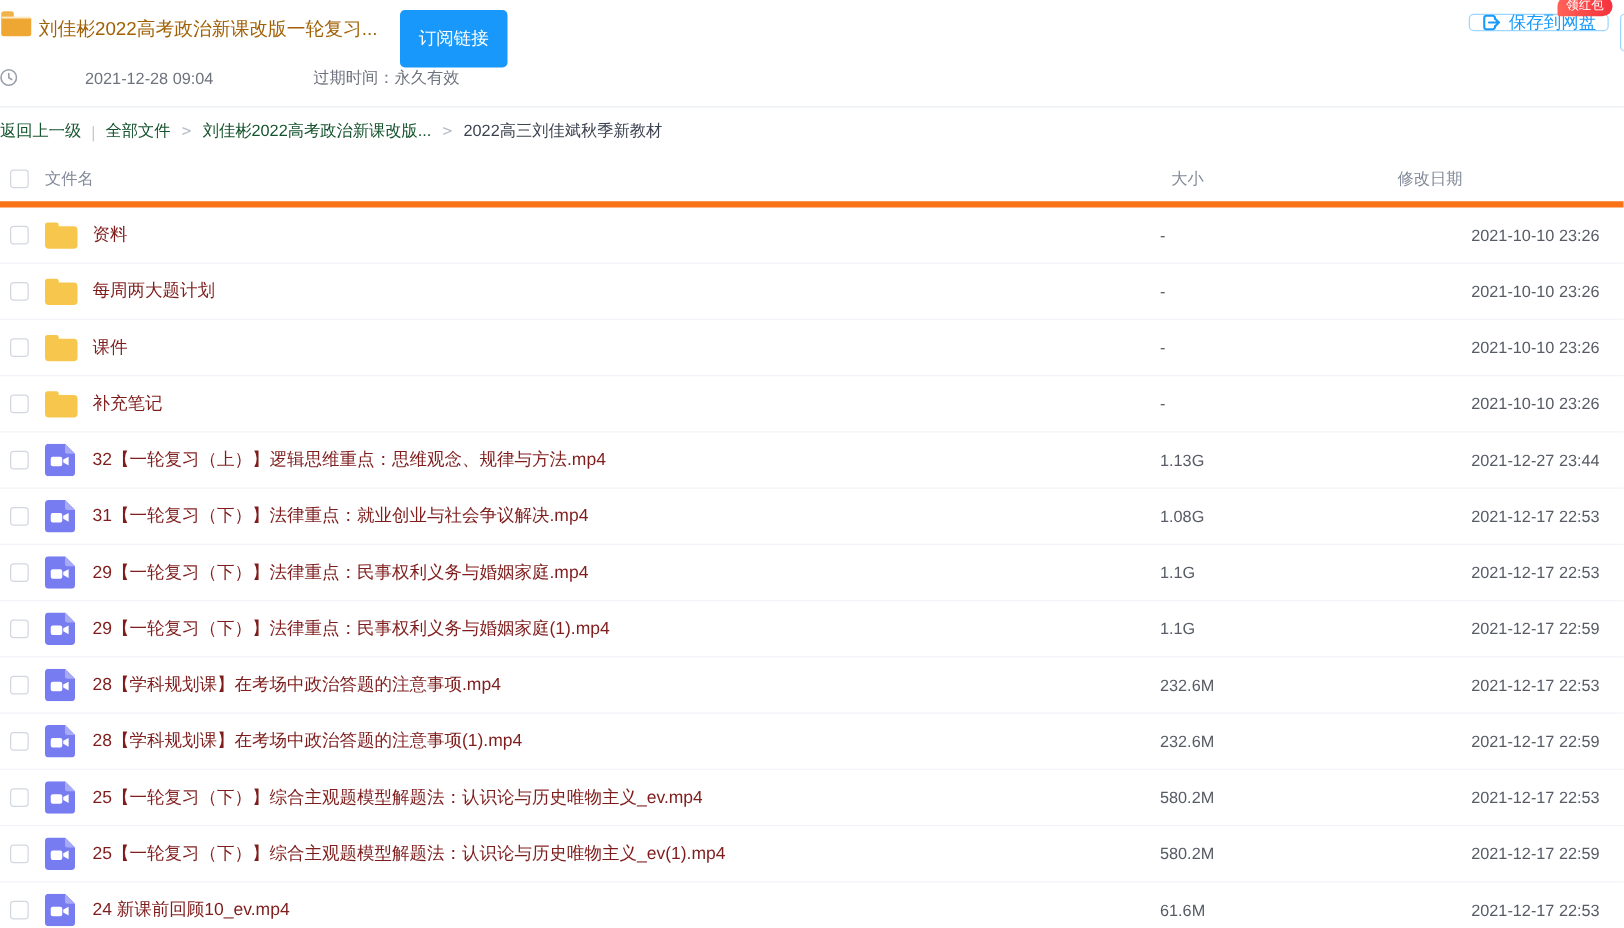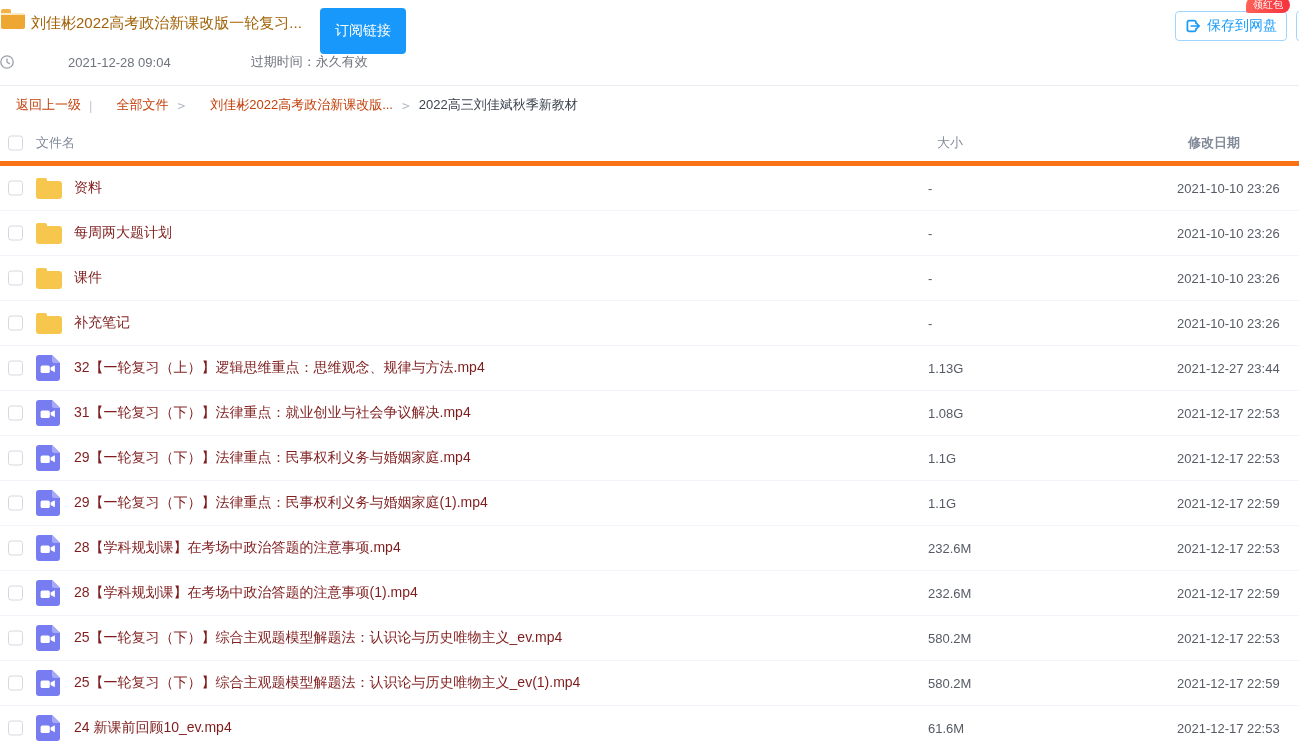--- a/index.html
+++ b/index.html
@@ -11,49 +11,49 @@
   .top { position:relative; height:86px; border-bottom:1px solid #e9edf2; }
   .title-folder { position:absolute; left:1px; top:9px; width:24px; height:20px; }
   .title-folder .tab { position:absolute; top:0; left:0; width:10px; height:6px;
     background:#f2b24a; border-radius:2px 2px 0 0; }
   .title-folder .body { position:absolute; bottom:0; left:0; width:24px; height:16px;
     background:#efa733; border-radius:0 2px 2px 2px; border-top:2px solid #fce9c4; }
   .page-title { position:absolute; left:31px; top:14px; font-size:15px; color:#a16207; }
   .subscribe-btn { position:absolute; left:320px; top:8px; height:46px; padding:0 15px;
     background:#1898fa; color:#fff; font-size:14px; border:none; border-radius:4px;
     cursor:pointer; font-family:inherit; }
-  .save-btn { position:absolute; right:12px; top:11px; height:30px; width:112px;
+  .save-btn { position:absolute; right:12px; top:11px; height:14px; width:112px;
     background:#fff; border:1px solid #9fd6ff; border-radius:4px; color:#1a9bfa;
     font-size:14px; cursor:pointer; display:flex; align-items:center; justify-content:center;
     gap:6px; font-family:inherit; }
   .red-badge { position:absolute; right:9px; top:-3px; height:16px; line-height:16px;
     padding:0 7px; background:linear-gradient(90deg,#ff6257,#f5313d); color:#fff;
     font-size:10px; border-radius:8px 8px 8px 2px; z-index:3; }
   .edge-btn-sliver { position:absolute; right:-4px; top:11px; width:7px; height:30px;
     background:#fff; border:1px solid #9fd6ff; border-radius:4px; }
   .info-row { position:absolute; left:0; top:54px; height:16px; display:flex;
     align-items:center; font-size:13px; color:#6e737d;gap:48px; }
   .clock-ic { width:14px; height:14px; margin-right:6px; flex:none; }
   .expire { margin-left:32px; }
 
   
   .breadcrumb { position:relative; height:38px; display:flex; align-items:center;
     font-size:13px; padding-left:0; white-space:nowrap; }
-  .bc-link { color:#c2410c; cursor:pointer;padding-left:16px; }
+  .bc-link { color:#14532d; cursor:pointer; }
   .bc-sep { color:#c3c9d4; margin:0 8px; }
   .bc-arrow { color:#b6bdc9; margin:0 9px; font-family:"DejaVu Sans Mono",monospace; }
   .bc-current { color:#3c4350; }
 
   
   .list-header { position:relative; height:42px; border-bottom:5px solid #f97316; }
   .list-header .col { position:absolute; top:50%; transform:translateY(-50%);
     font-size:13px; color:#828a99; }
   .col-name { left:36px; }
   .col-size { left:937px; }
-  .col-date { left:1188px;font-weight:bold; }
+  .col-date { left:1118px; }
   .cb { position:absolute; left:8px; top:50%; transform:translateY(-50%);
     width:15px; height:15px; border:1px solid #d3d8e0; border-radius:3px;
     background:#fff; cursor:pointer; }
   .row { position:relative; height:45px; border-bottom:1px solid #f1f4f8; }
   .row .f-ic { position:absolute; left:36px; top:12px; width:26px; height:21px; }
   .f-ic .tab { position:absolute; top:0; left:0; width:11px; height:8px;
     background:#f7c64c; border-radius:2px 2px 0 0; }
   .f-ic .body { position:absolute; bottom:0; left:0; width:26px; height:18px;
     background:#f7c64c; border-radius:0 3px 3px 3px; }
   .row .v-ic { position:absolute; left:36px; top:9px; width:24px; height:26px; }

